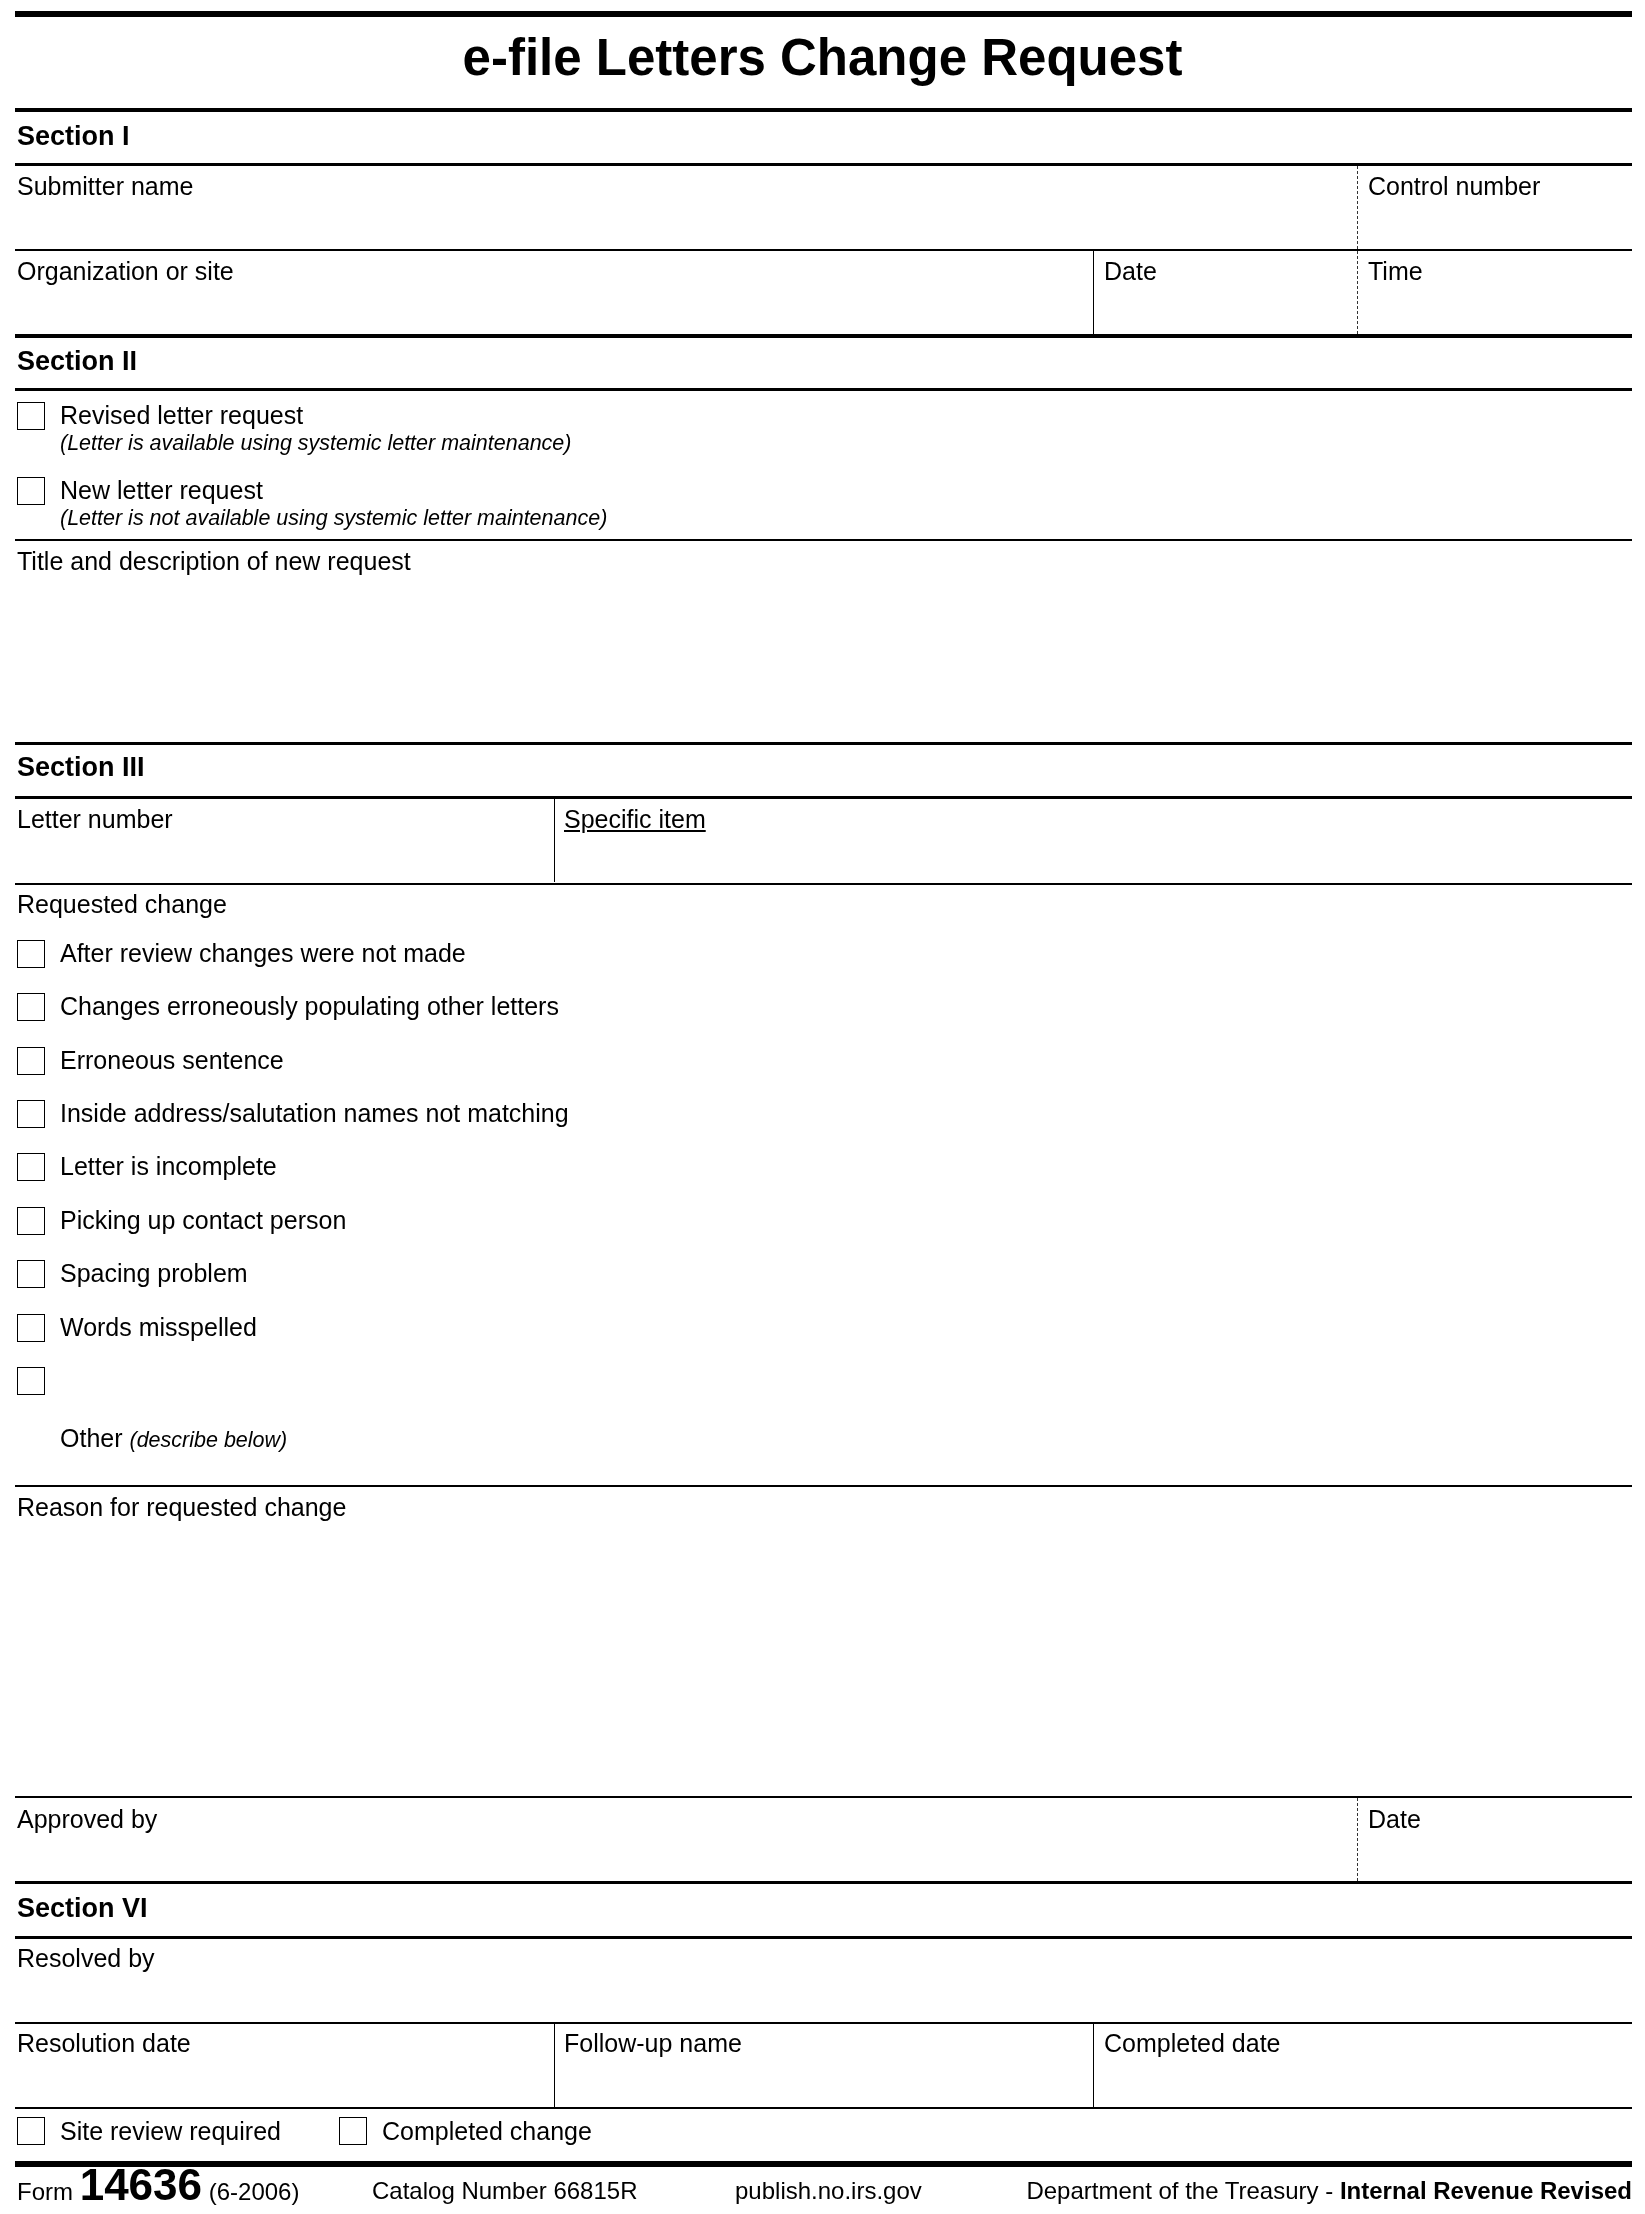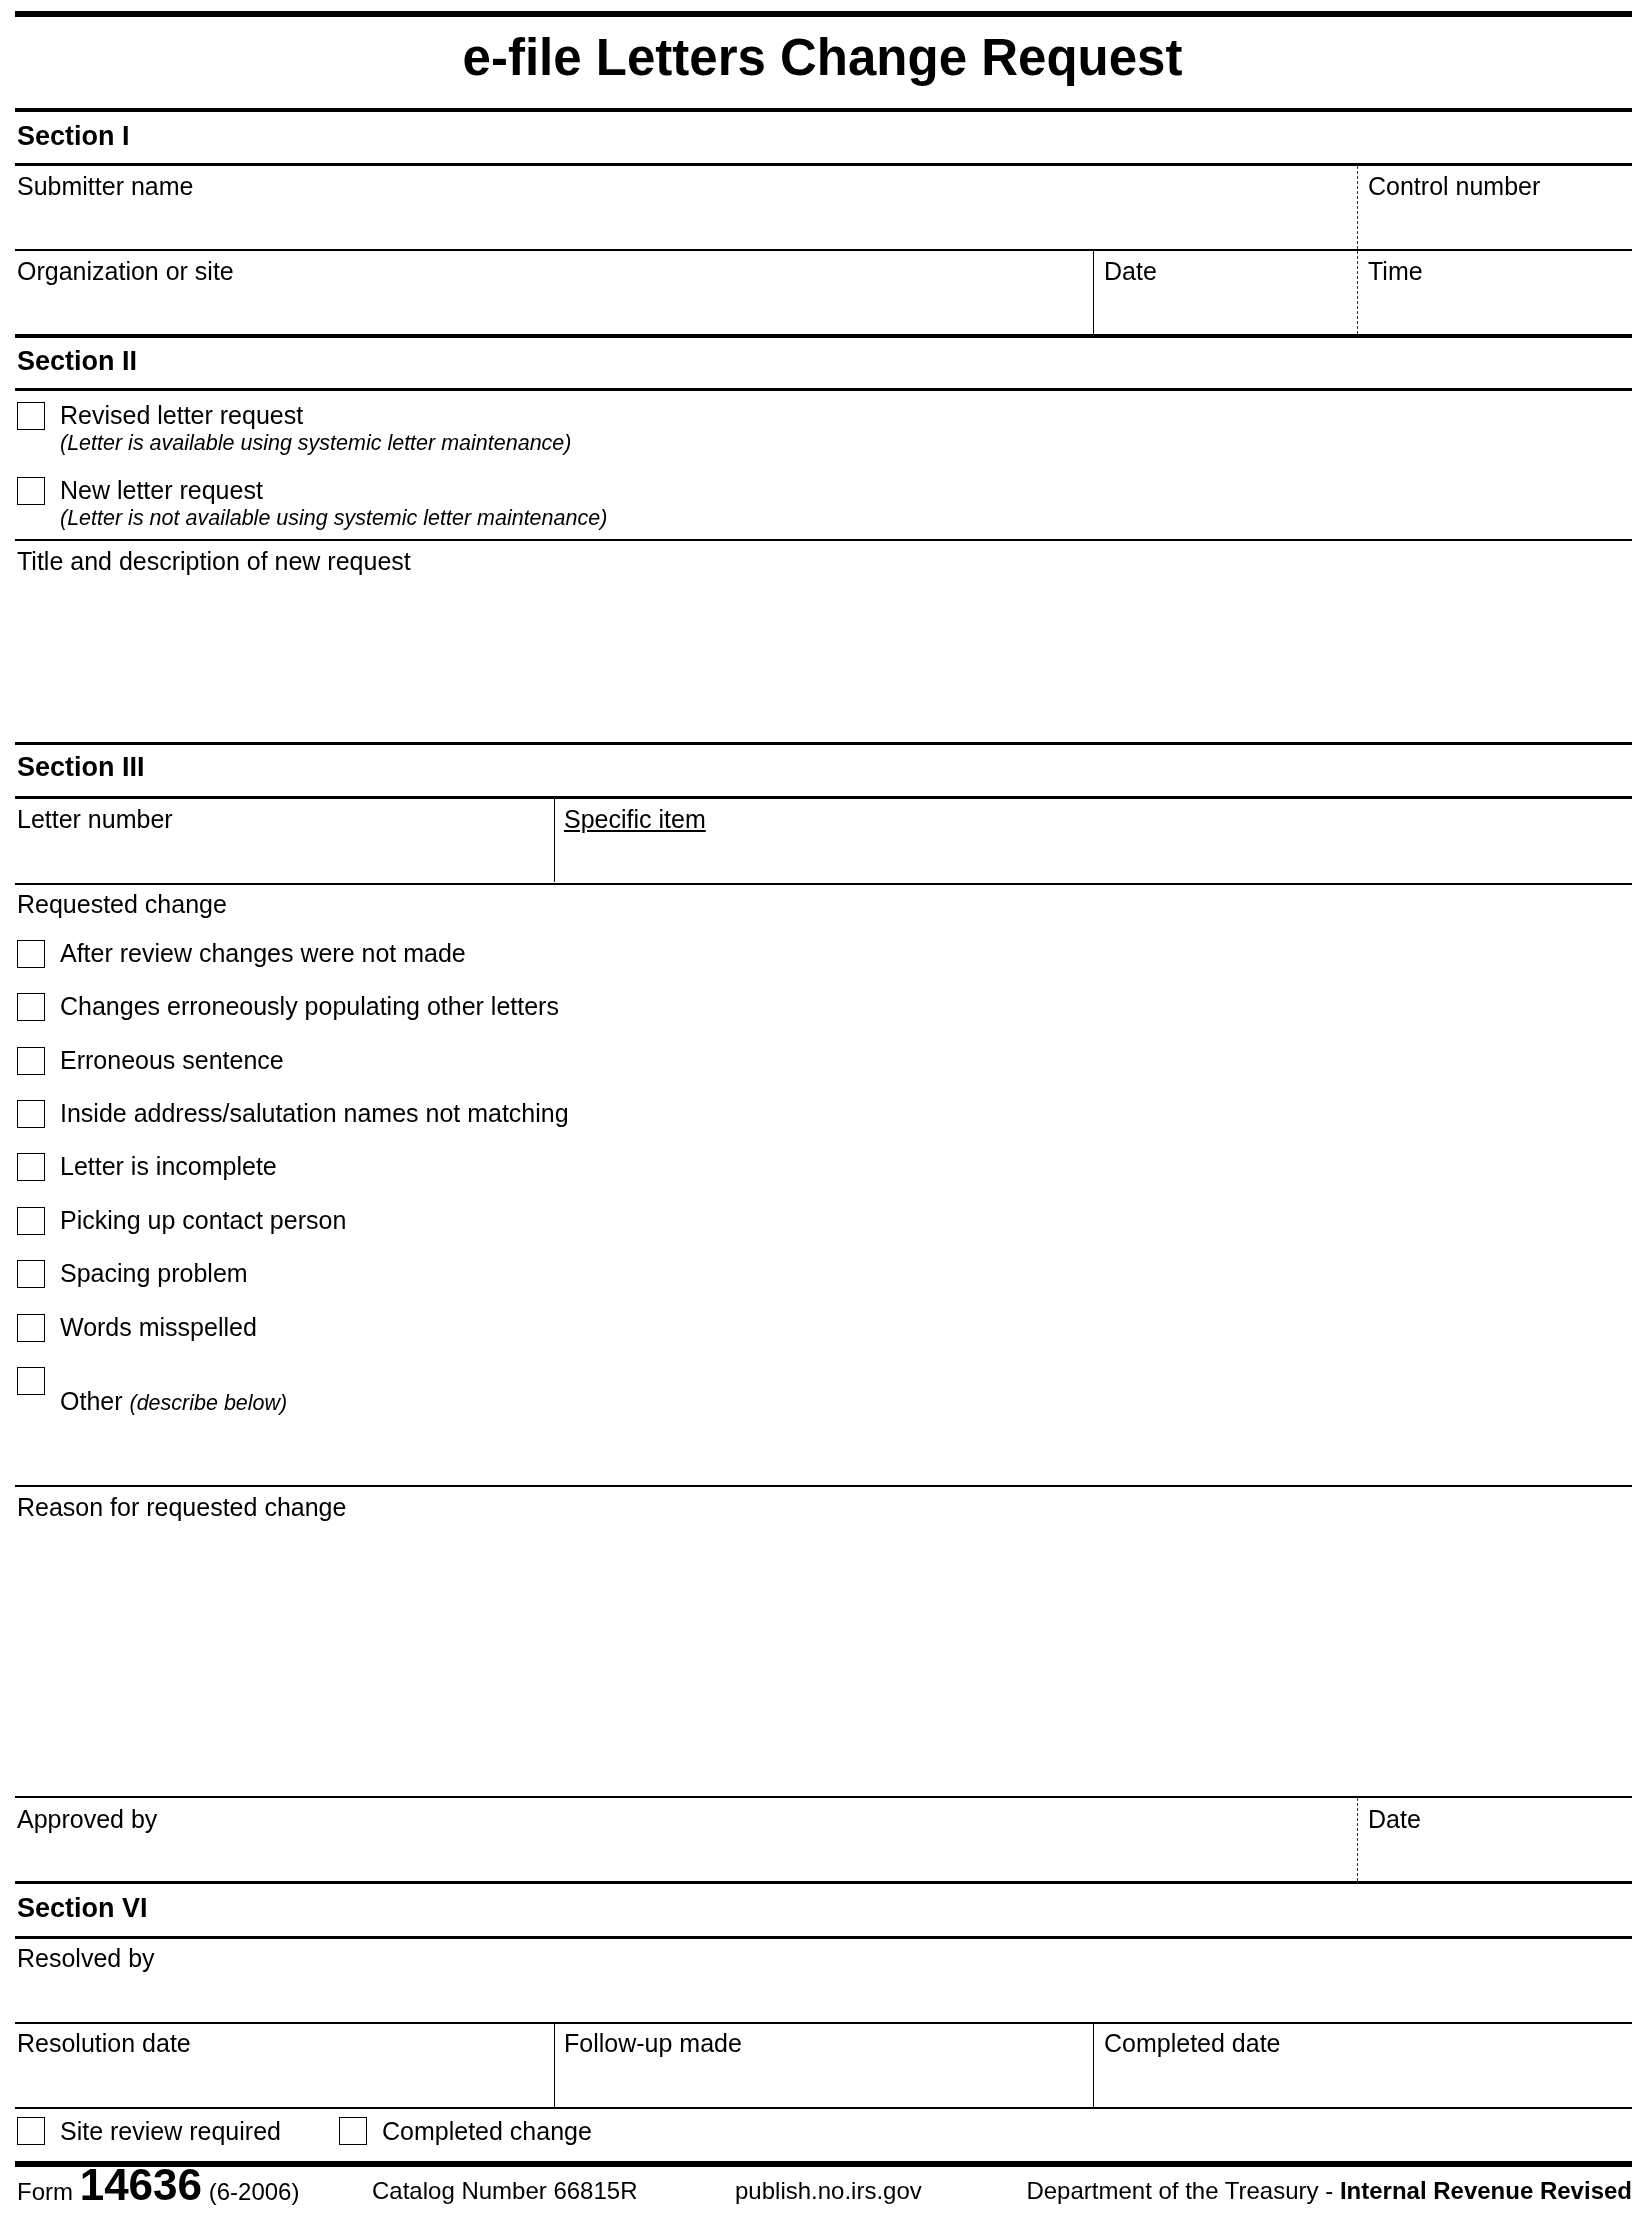--- a/index.html
+++ b/index.html
@@ -86,21 +86,21 @@
 <div class="lbl" style="left:60px;top:1098px;">Inside address/salutation names not matching</div>
 <div class="cb" style="left:17px;top:1153px;"></div>
 <div class="lbl" style="left:60px;top:1151px;">Letter is incomplete</div>
 <div class="cb" style="left:17px;top:1207px;"></div>
 <div class="lbl" style="left:60px;top:1205px;">Picking up contact person</div>
 <div class="cb" style="left:17px;top:1260px;"></div>
 <div class="lbl" style="left:60px;top:1258px;">Spacing problem</div>
 <div class="cb" style="left:17px;top:1314px;"></div>
 <div class="lbl" style="left:60px;top:1312px;">Words misspelled</div>
 <div class="cb" style="left:17px;top:1367px;"></div>
-<div class="lbl" style="left:60px;top:1386px;"><span>Other</span> <span style="font-style:italic;font-size:21.5px;">(describe below)</span></div>
+<div class="lbl" style="left:60px;top:1423px;"><span>Other</span> <span style="font-style:italic;font-size:21.5px;">(describe below)</span></div>
 
 <div class="rule" style="top:1485px;height:1.9px;"></div>
 <div class="field" style="left:15px;top:1487px;width:1617px;height:309px;"></div>
 <div class="lbl" style="left:17px;top:1492px;">Reason for requested change</div>
 
 <div class="rule" style="top:1796px;height:1.9px;"></div>
 <div class="field" style="left:15px;top:1798px;width:1340px;height:83px;"></div>
 <div class="lbl" style="left:17px;top:1804px;">Approved by</div>
 <div class="vdash" style="left:1357px;top:1798px;height:83px;"></div>
 <div class="field" style="left:1358px;top:1798px;width:275px;height:83px;"></div>
@@ -112,21 +112,21 @@
 <div class="rule" style="top:1936px;height:2.8px;"></div>
 
 <div class="field" style="left:15px;top:1938px;width:1617px;height:83px;"></div>
 <div class="lbl" style="left:17px;top:1943px;">Resolved by</div>
 
 <div class="rule" style="top:2022px;height:1.9px;"></div>
 <div class="field" style="left:15px;top:2024px;width:538px;height:83px;"></div>
 <div class="lbl" style="left:17px;top:2028px;">Resolution date</div>
 <div class="vrule" style="left:554px;top:2024px;height:83px;"></div>
 <div class="field" style="left:555px;top:2024px;width:538px;height:83px;"></div>
-<div class="lbl" style="left:564px;top:2028px;">Follow-up made</div>
+<div class="lbl" style="left:564px;top:2028px;">Follow-up name</div>
 <div class="vrule" style="left:1093px;top:2024px;height:83px;"></div>
 <div class="field" style="left:1094px;top:2024px;width:538px;height:83px;"></div>
 <div class="lbl" style="left:1104px;top:2028px;">Completed date</div>
 
 <div class="rule" style="top:2107px;height:1.9px;"></div>
 
 <div class="cb" style="left:17px;top:2117px;"></div>
 <div class="lbl" style="left:60px;top:2116px;">Site review required</div>
 <div class="cb" style="left:339px;top:2117px;"></div>
 <div class="lbl" style="left:382px;top:2116px;">Completed change</div>

